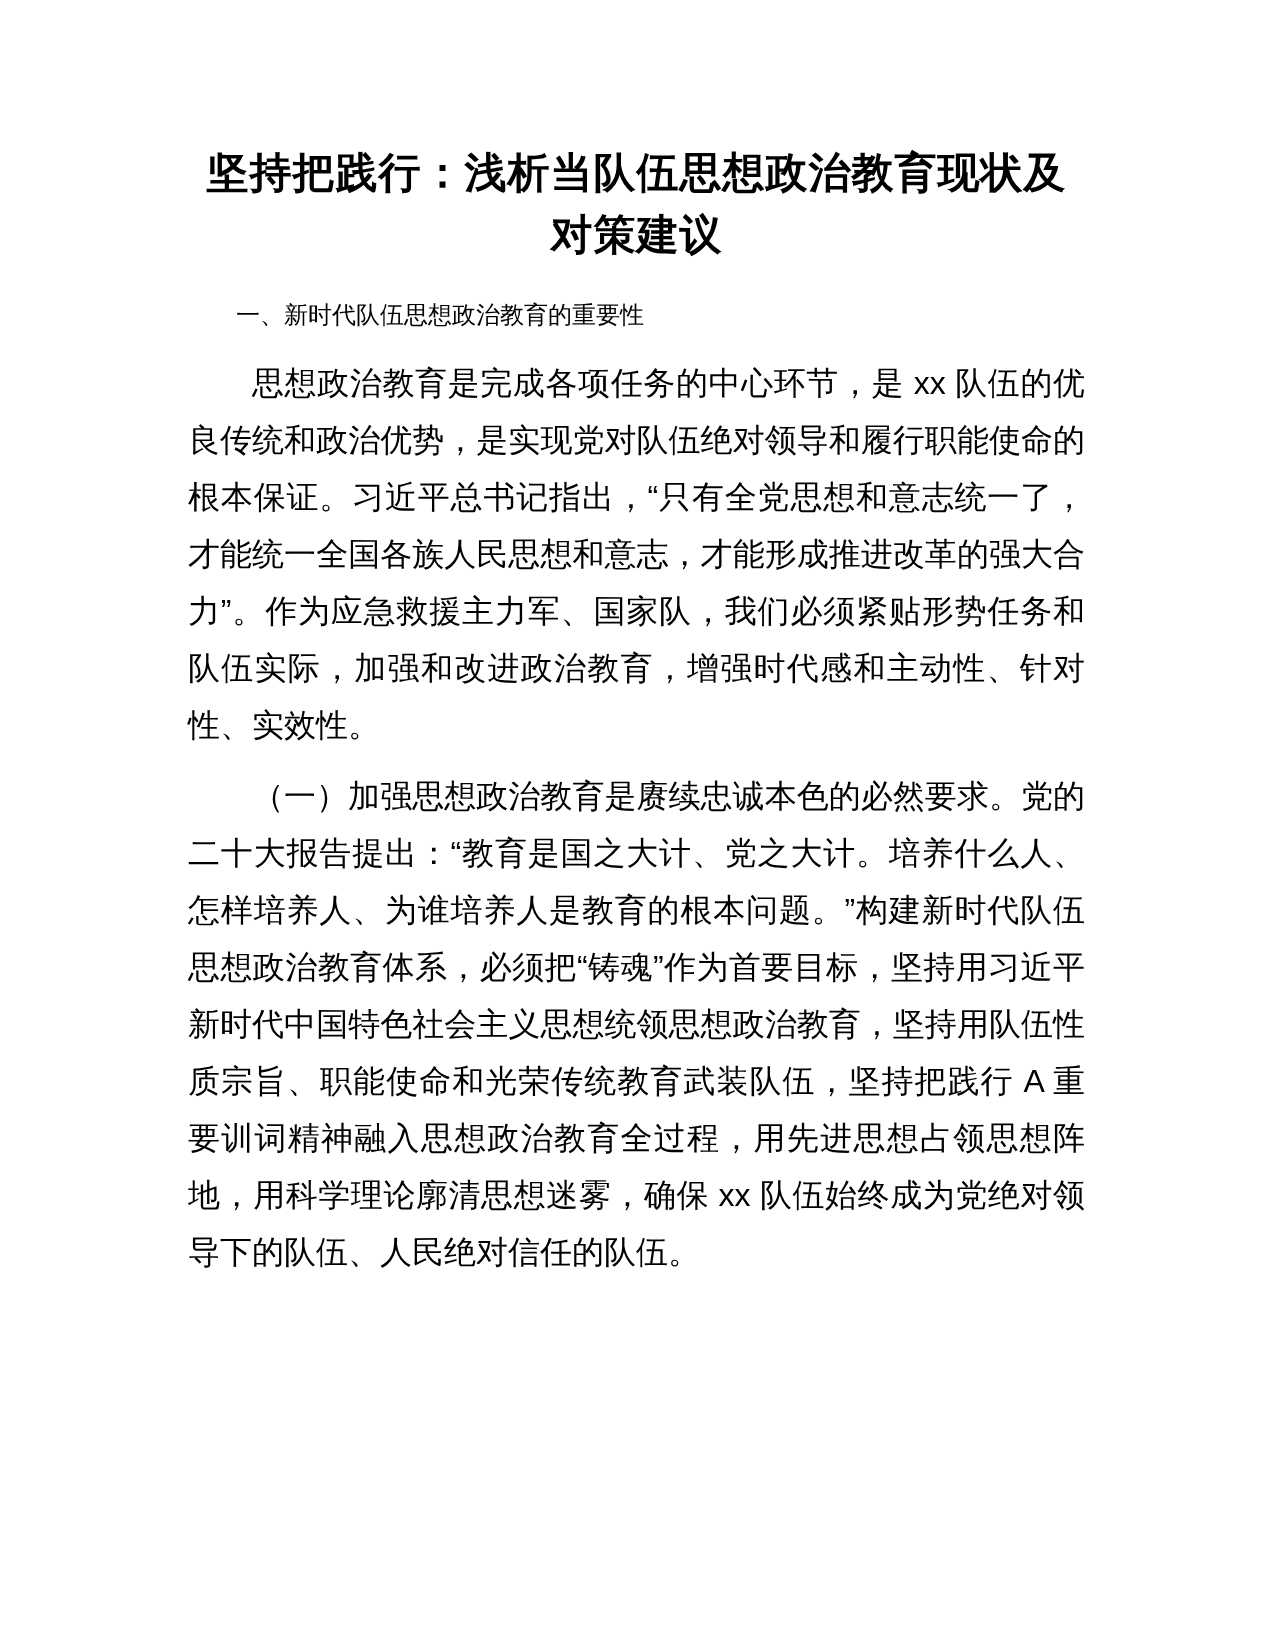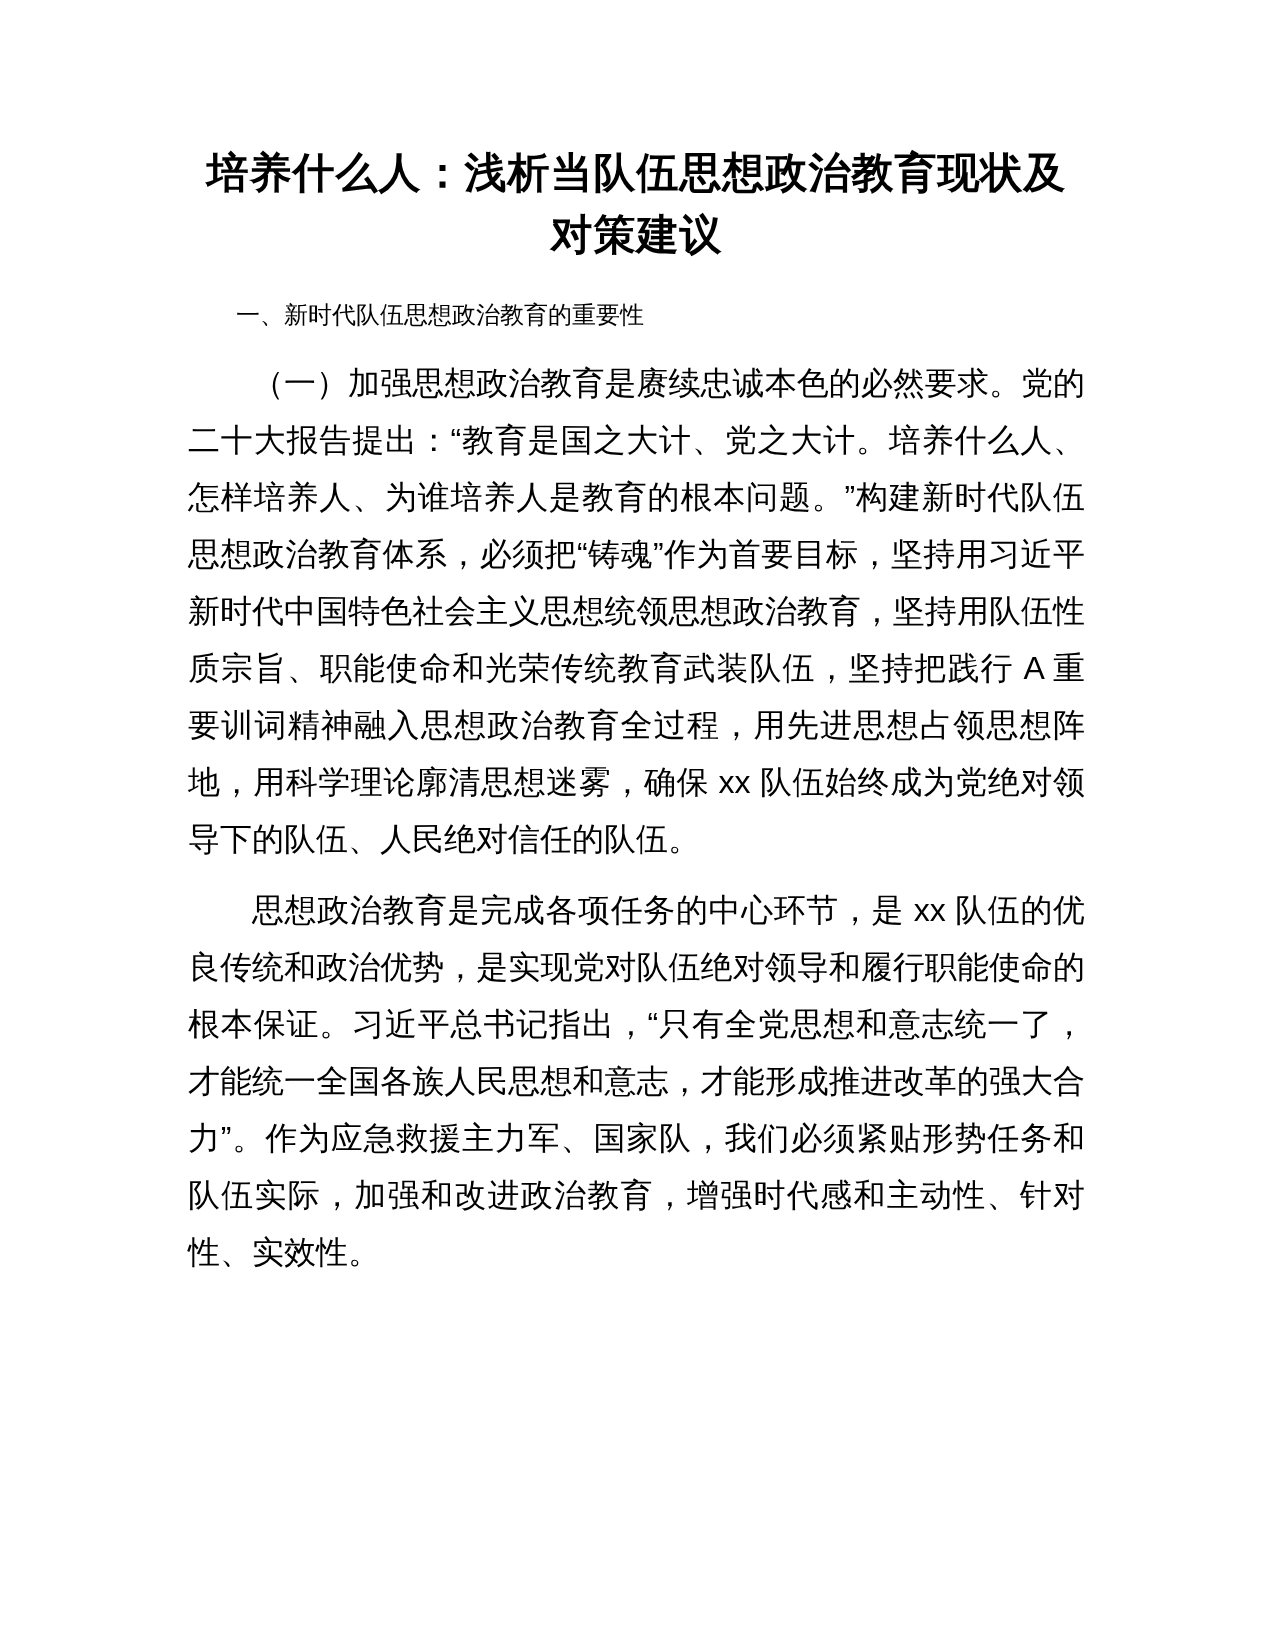--- a/index.html
+++ b/index.html
@@ -43,20 +43,20 @@
     margin: 0 0 14px 0;
     text-align: justify;
     text-justify: inter-ideograph;
     word-break: break-all;
   }
 </style>
 </head>
 <body>
 
 <div class="page">
-  <h1 class="doc-title">培养什么人：浅析当队伍思想政治教育现状及对策建议</h1>
+  <h1 class="doc-title">坚持把践行：浅析当队伍思想政治教育现状及对策建议</h1>
 
   <p class="doc-heading">一、新时代队伍思想政治教育的重要性</p>
 
+  <p class="doc-para">思想政治教育是完成各项任务的中心环节，是 xx 队伍的优良传统和政治优势，是实现党对队伍绝对领导和履行职能使命的根本保证。习近平总书记指出，“只有全党思想和意志统一了，才能统一全国各族人民思想和意志，才能形成推进改革的强大合力”。作为应急救援主力军、国家队，我们必须紧贴形势任务和队伍实际，加强和改进政治教育，增强时代感和主动性、针对性、实效性。</p>
+
   <p class="doc-para">（一）加强思想政治教育是赓续忠诚本色的必然要求。党的二十大报告提出：“教育是国之大计、党之大计。培养什么人、怎样培养人、为谁培养人是教育的根本问题。”构建新时代队伍思想政治教育体系，必须把“铸魂”作为首要目标，坚持用习近平新时代中国特色社会主义思想统领思想政治教育，坚持用队伍性质宗旨、职能使命和光荣传统教育武装队伍，坚持把践行 A 重要训词精神融入思想政治教育全过程，用先进思想占领思想阵地，用科学理论廓清思想迷雾，确保 xx 队伍始终成为党绝对领导下的队伍、人民绝对信任的队伍。</p>
-
-  <p class="doc-para">思想政治教育是完成各项任务的中心环节，是 xx 队伍的优良传统和政治优势，是实现党对队伍绝对领导和履行职能使命的根本保证。习近平总书记指出，“只有全党思想和意志统一了，才能统一全国各族人民思想和意志，才能形成推进改革的强大合力”。作为应急救援主力军、国家队，我们必须紧贴形势任务和队伍实际，加强和改进政治教育，增强时代感和主动性、针对性、实效性。</p>
 </div>
 
 </body></html>

